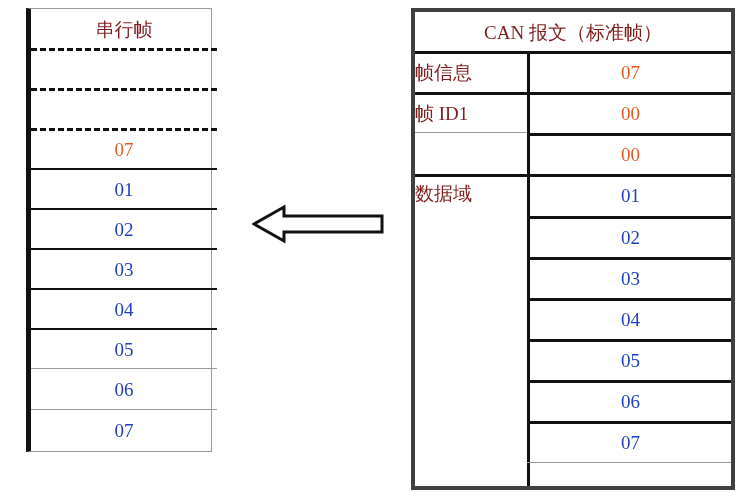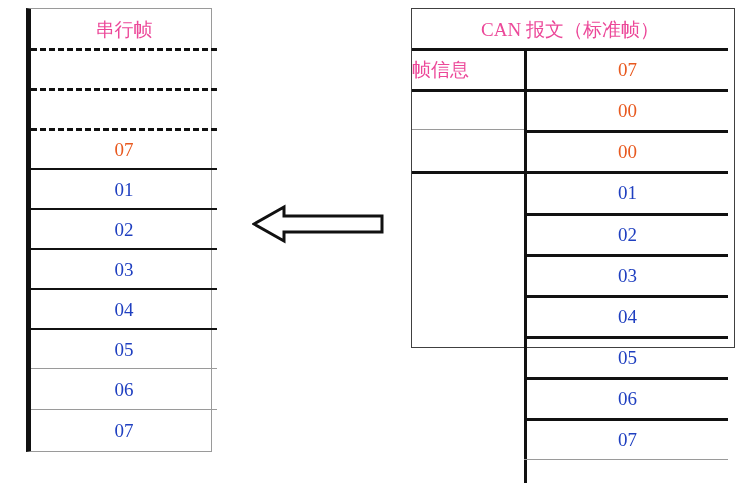--- a/index.html
+++ b/index.html
@@ -29,21 +29,21 @@
   .cell.left-align {
     justify-content: flex-start;
   }
   .cell.top-align {
     align-items: flex-start;
     padding-top: 9px;
   }
 
   .val-orange { color: #E8591F; }
   .val-blue   { color: #1F3FC0; }
-  .label-dark { color: #ec4899; }
+  .label-dark { color: #7f1d1d; }
 
   
   #serial-frame-table {
     position: absolute;
     left: 26px;
     top: 8px;
     width: 186px;
     height: 444px;
     box-sizing: border-box;
     border: 1px solid #9a9a9a;
@@ -65,23 +65,23 @@
     height: 0;
     border-top: 3px dashed #111111;
   }
 
   
   #can-message-table {
     position: absolute;
     left: 411px;
     top: 8px;
     width: 324px;
-    height: 340px;
+    height: 482px;
     box-sizing: border-box;
-    border: 1px solid #404040;
+    border: 4px solid #404040;
     background: #ffffff;
   }
   .can-hline {
     position: absolute;
     left: 0;
     width: 316px;
     height: 0;
     border-top: 3px solid #111111;
   }
   .can-hline.thin { border-top: 1px solid #9a9a9a; }
@@ -156,27 +156,29 @@
 
   <div class="cell label-dark" style="left:0; top:0; width:316px; height:40px;">CAN 报文（标准帧）</div>
   <div class="can-hline" style="top:39px;"></div>
 
   <div class="can-vline"></div>
 
   <div class="cell left-align label-dark" style="left:0; top:40px; width:112px; height:40px;">帧信息</div>
   <div class="cell val-orange" style="left:115px; top:40px; width:201px; height:40px;">07</div>
   <div class="can-hline" style="top:80px;"></div>
 
+  <div class="cell left-align label-dark" style="left:0; top:81px; width:112px; height:40px;">帧 ID1</div>
   <div class="cell val-orange" style="left:115px; top:81px; width:201px; height:40px;">00</div>
   <div class="can-hline thin" style="top:120px; width:112px;"></div>
   <div class="can-hline right-only" style="top:121px;"></div>
 
   <div class="cell val-orange" style="left:115px; top:122px; width:201px; height:40px;">00</div>
   <div class="can-hline" style="top:162px;"></div>
 
+  <div class="cell left-align top-align label-dark" style="left:0; top:163px; width:112px; height:60px;">数据域</div>
 
   <div class="cell val-blue" style="left:115px; top:163px; width:201px; height:41px;">01</div>
   <div class="can-hline right-only" style="top:204px;"></div>
 
   <div class="cell val-blue" style="left:115px; top:205px; width:201px; height:40px;">02</div>
   <div class="can-hline right-only" style="top:245px;"></div>
 
   <div class="cell val-blue" style="left:115px; top:246px; width:201px; height:40px;">03</div>
   <div class="can-hline right-only" style="top:286px;"></div>
 

